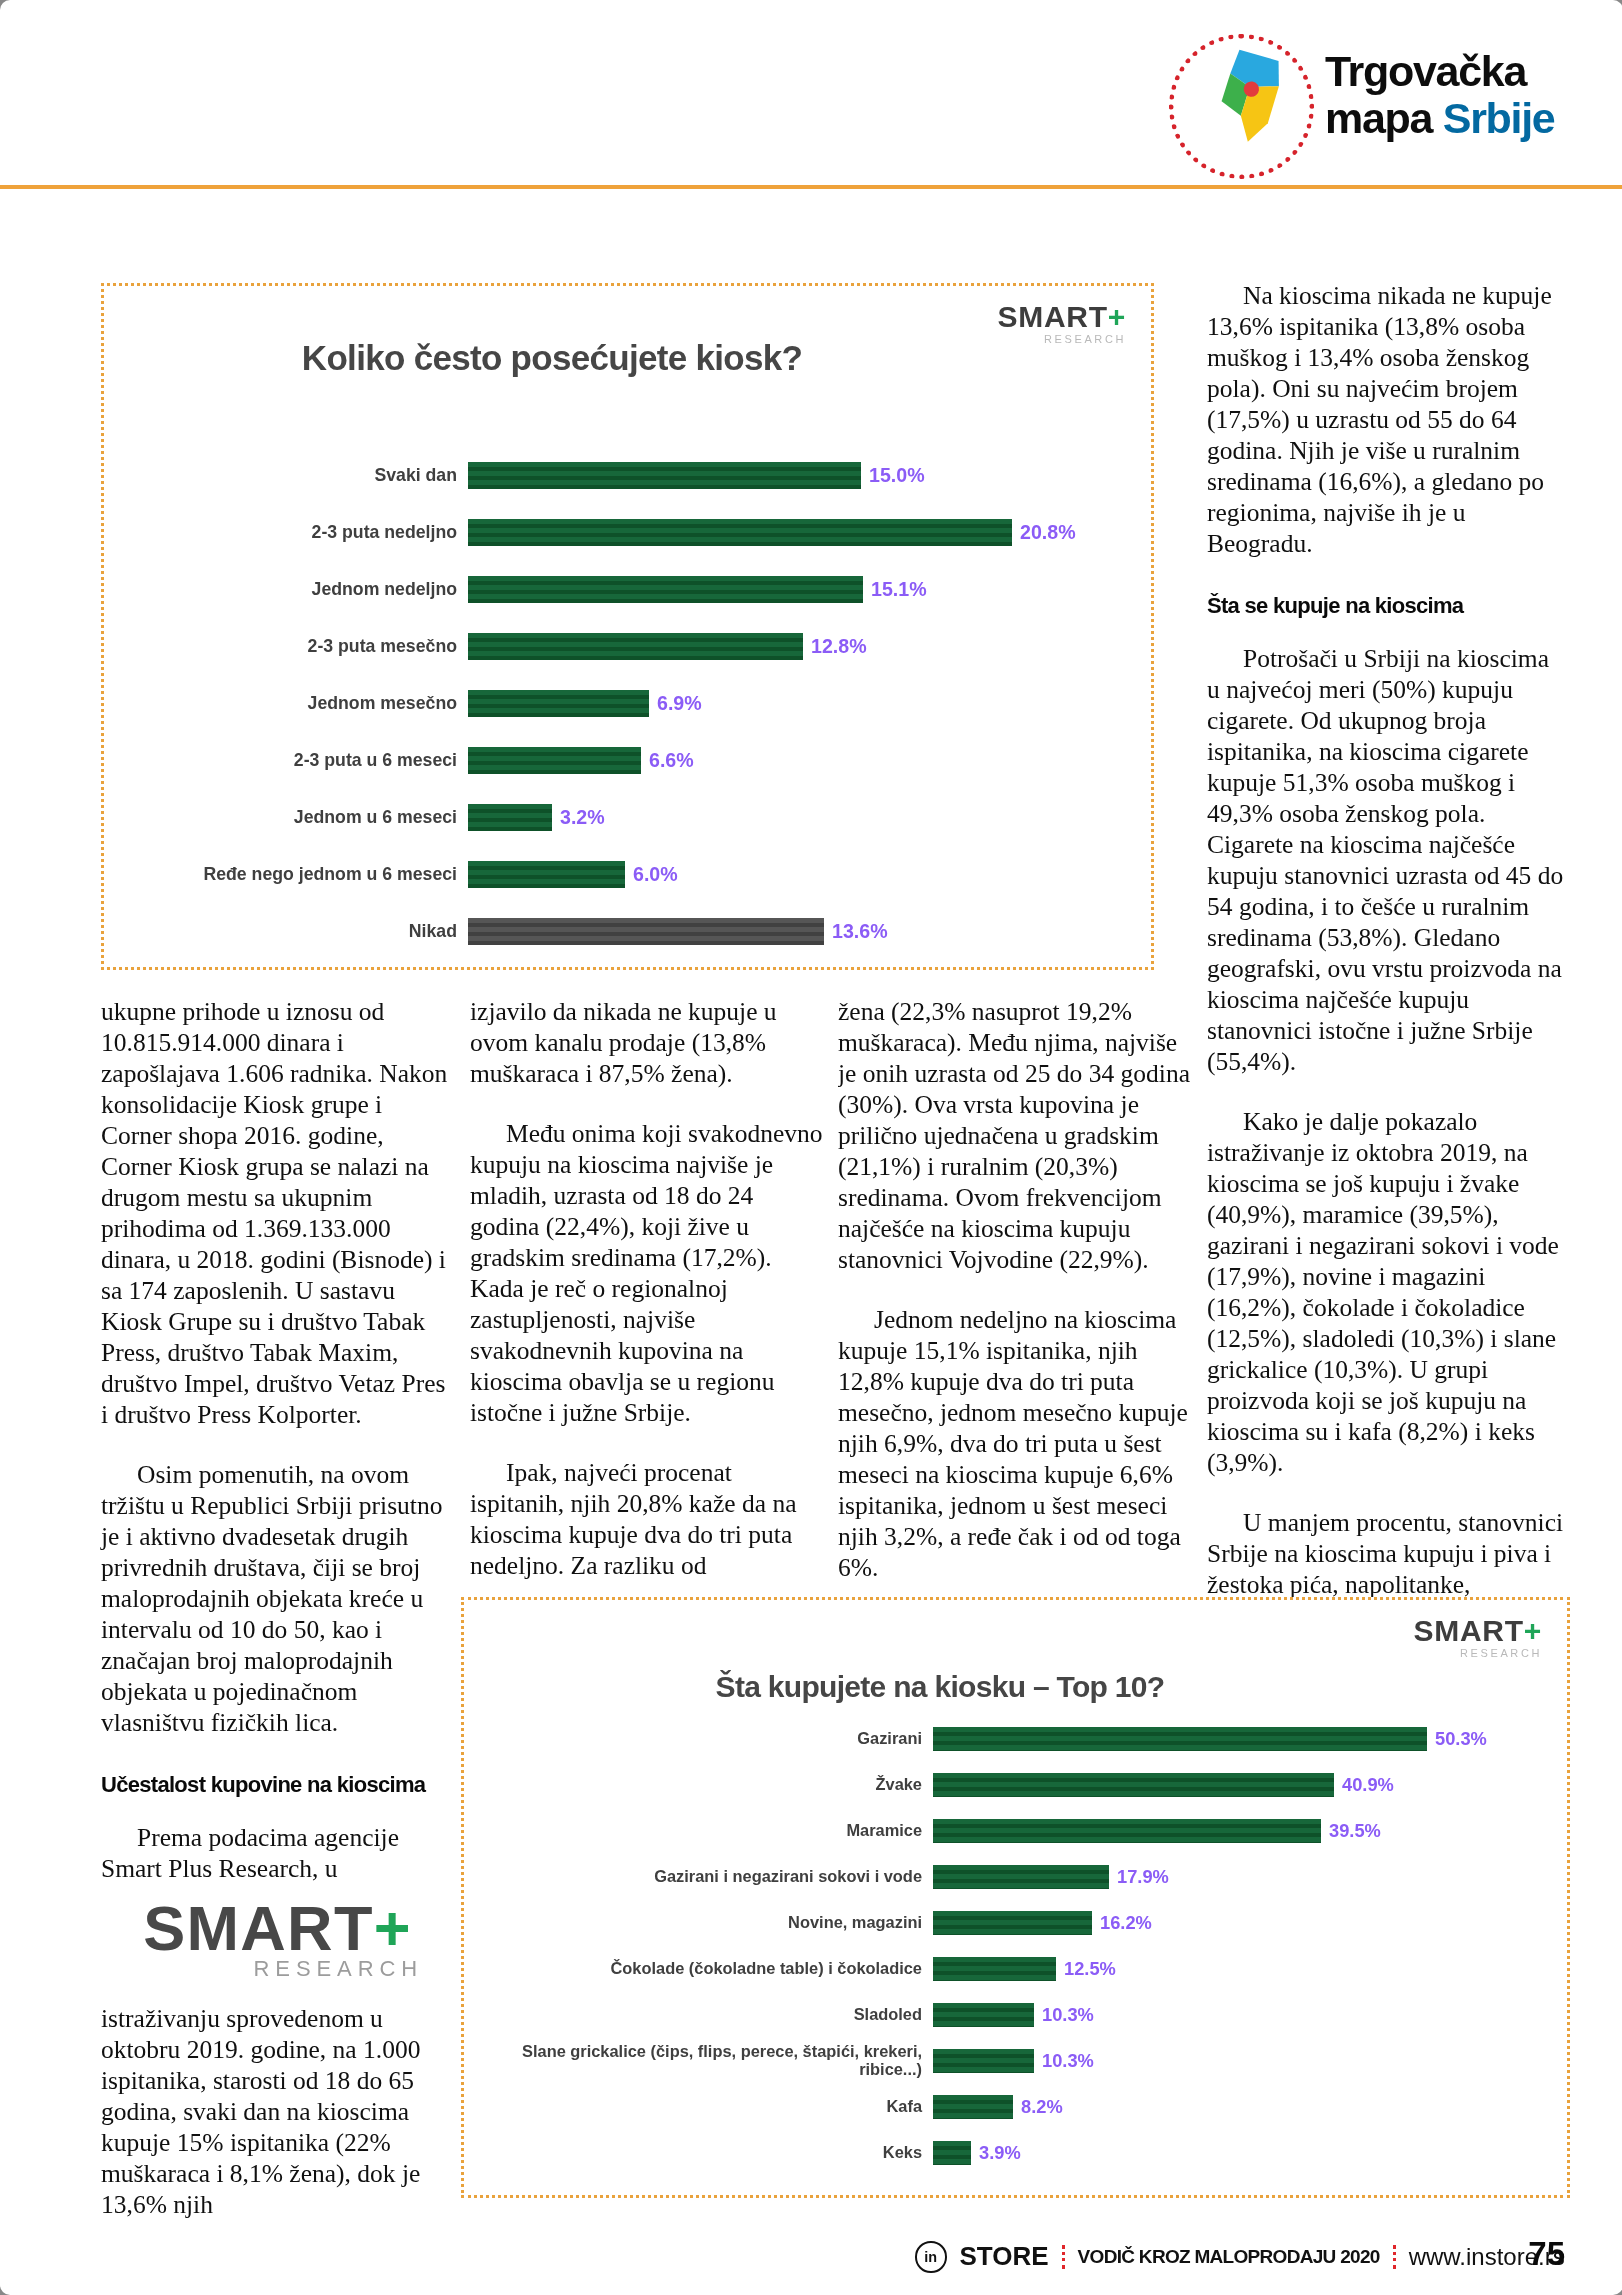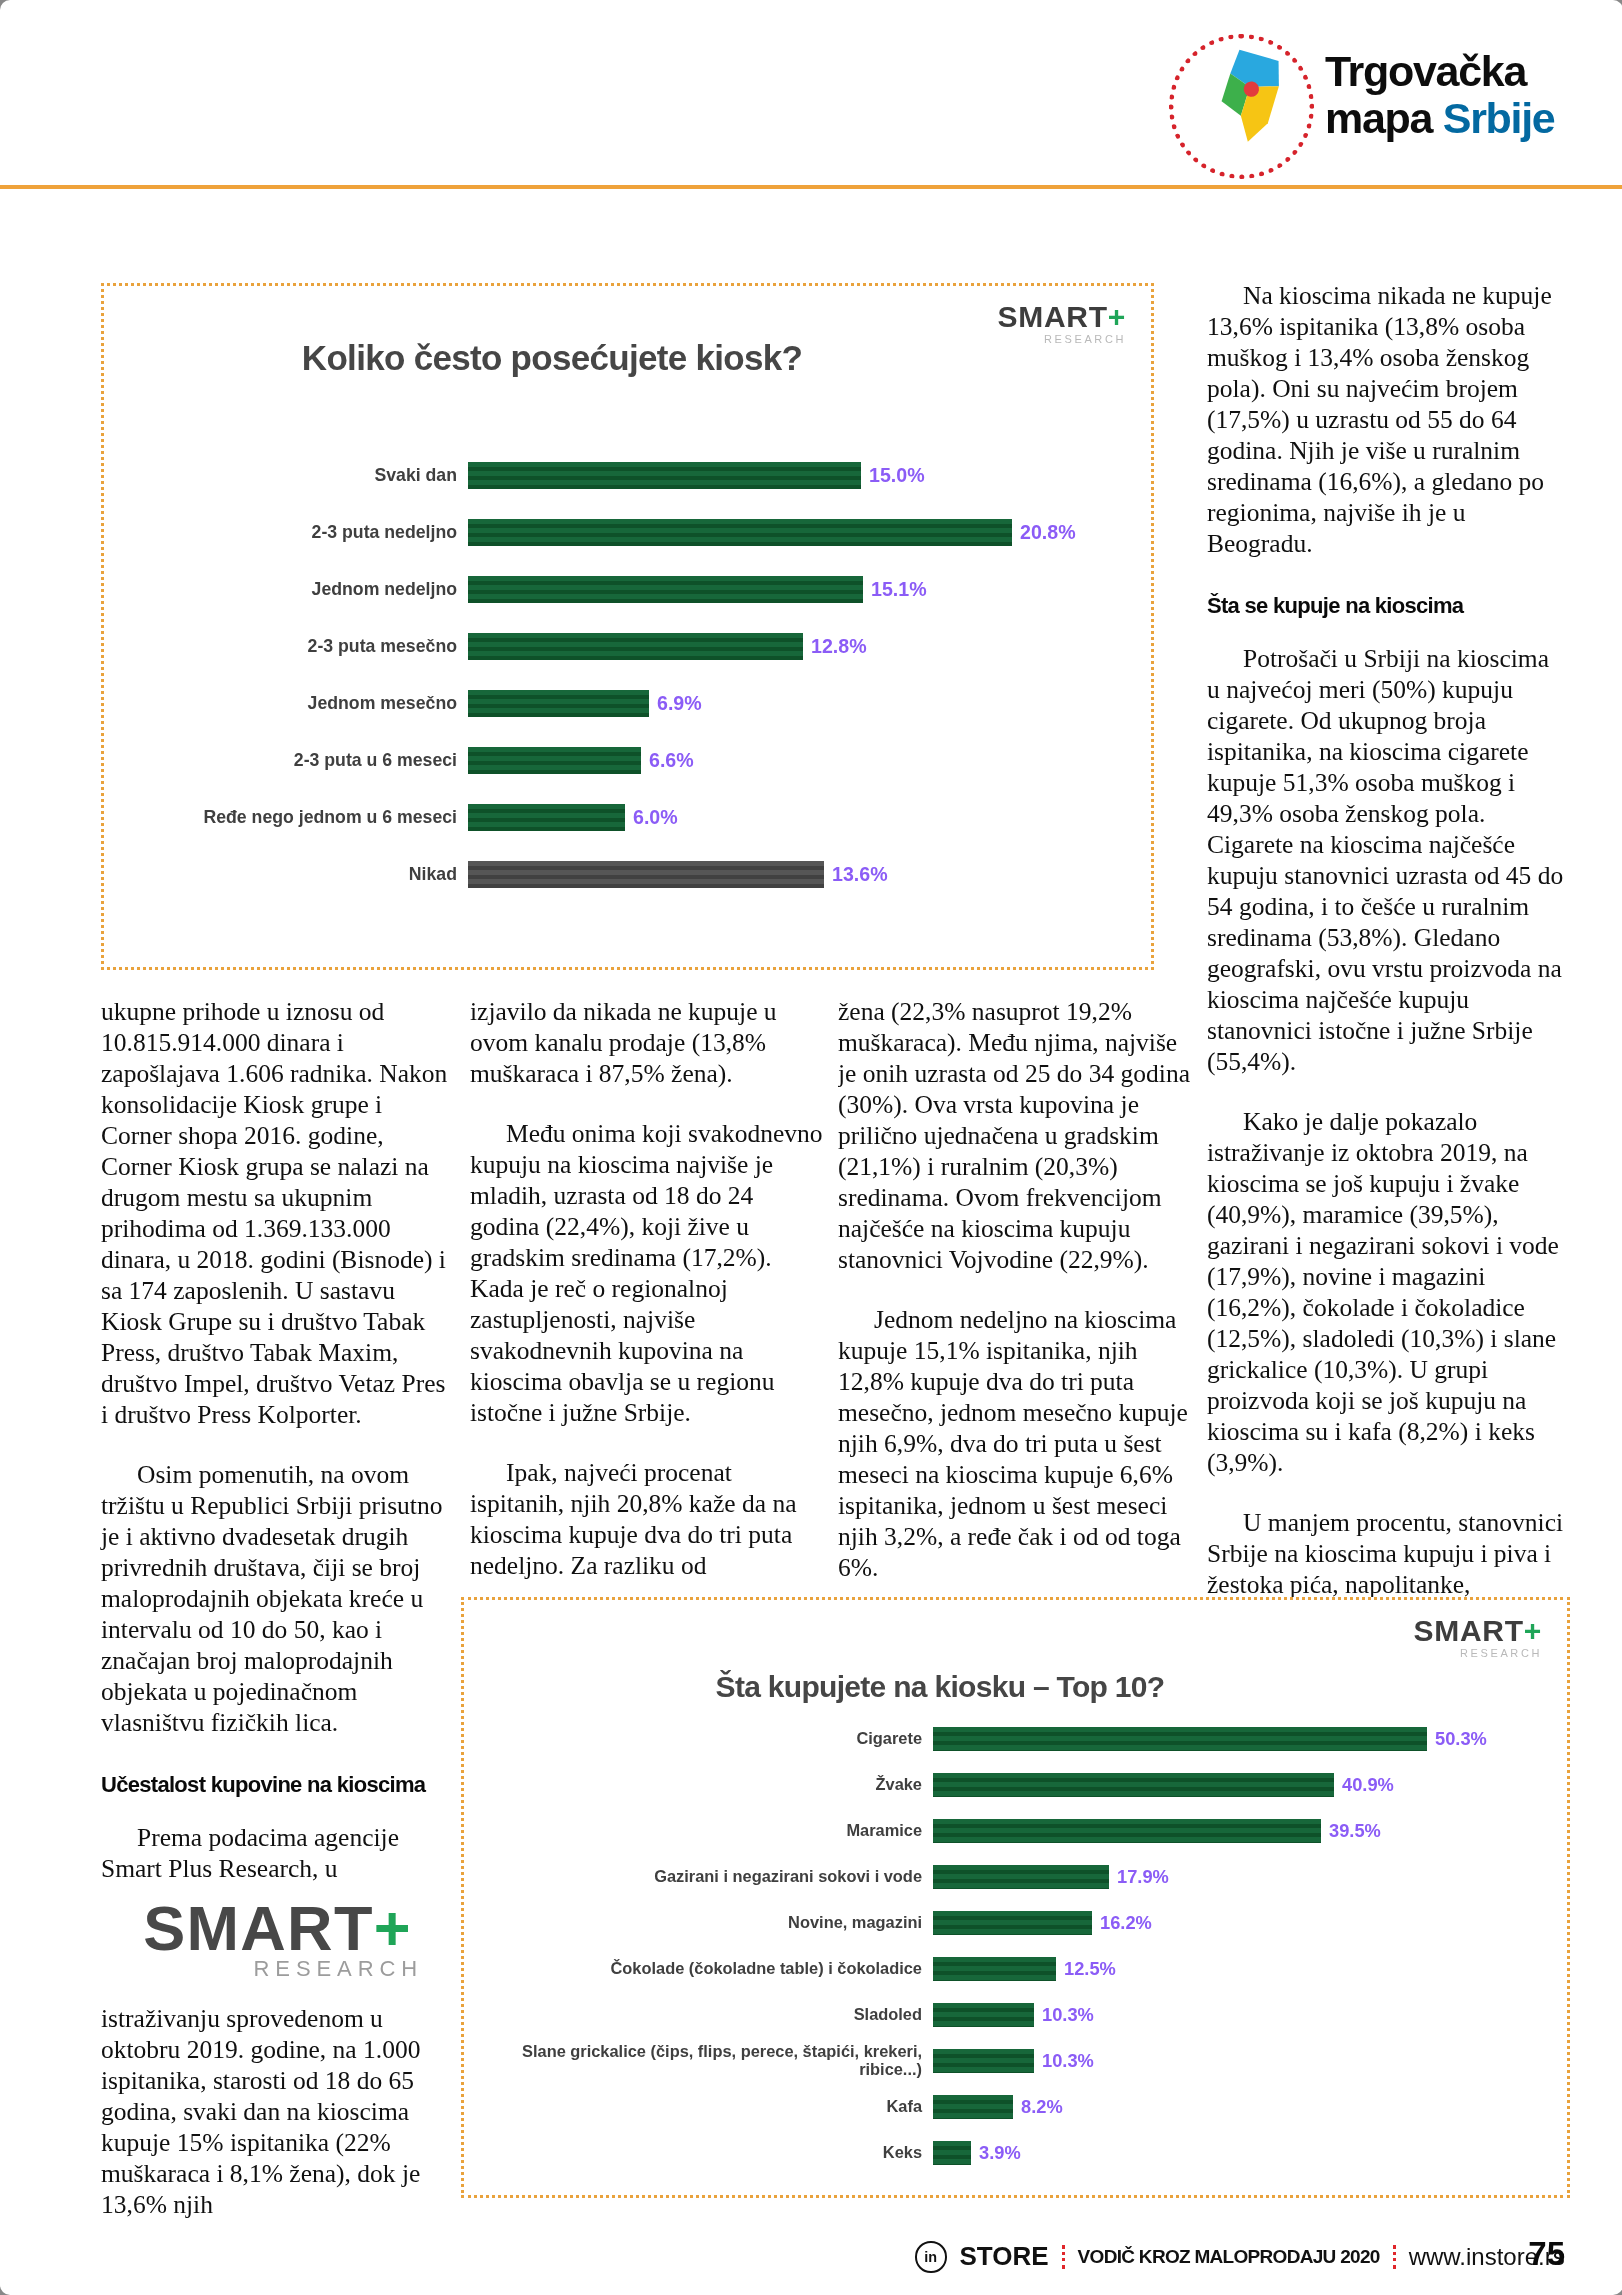--- a/index.html
+++ b/index.html
@@ -122,20 +122,25 @@
         <div class="clabel">Jednom mesečno</div>
         <div class="cbar" style="width: 181px;"></div>
         <div class="cval">6.9%</div>
       </div>
       <div class="crow">
         <div class="clabel">2-3 puta u 6 meseci</div>
         <div class="cbar" style="width: 173px;"></div>
         <div class="cval">6.6%</div>
       </div>
       <div class="crow">
+        <div class="clabel">Jednom u 6 meseci</div>
+        <div class="cbar" style="width: 84px;"></div>
+        <div class="cval">3.2%</div>
+      </div>
+      <div class="crow">
         <div class="clabel">Ređe nego jednom u 6 meseci</div>
         <div class="cbar" style="width: 157px;"></div>
         <div class="cval">6.0%</div>
       </div>
       <div class="crow gray">
         <div class="clabel">Nikad</div>
         <div class="cbar" style="width: 356px;"></div>
         <div class="cval">13.6%</div>
       </div>
     </div>
@@ -173,21 +178,21 @@
   </div>
 
   <div class="chartbox" id="chart2">
     <div class="smart-logo">
       <span class="smart-word">SMART</span><span class="smart-word smart-plus">+</span>
       <span class="smart-sub">RESEARCH</span>
     </div>
     <div class="chart-title">Šta kupujete na kiosku – Top 10?</div>
     <div class="bars">
       <div class="crow">
-        <div class="clabel">Cigarete</div>
+        <div class="clabel">Gazirani</div>
         <div class="cbar" style="width: 494px;"></div>
         <div class="cval">50.3%</div>
       </div>
       <div class="crow">
         <div class="clabel">Žvake</div>
         <div class="cbar" style="width: 401px;"></div>
         <div class="cval">40.9%</div>
       </div>
       <div class="crow">
         <div class="clabel">Maramice</div>

